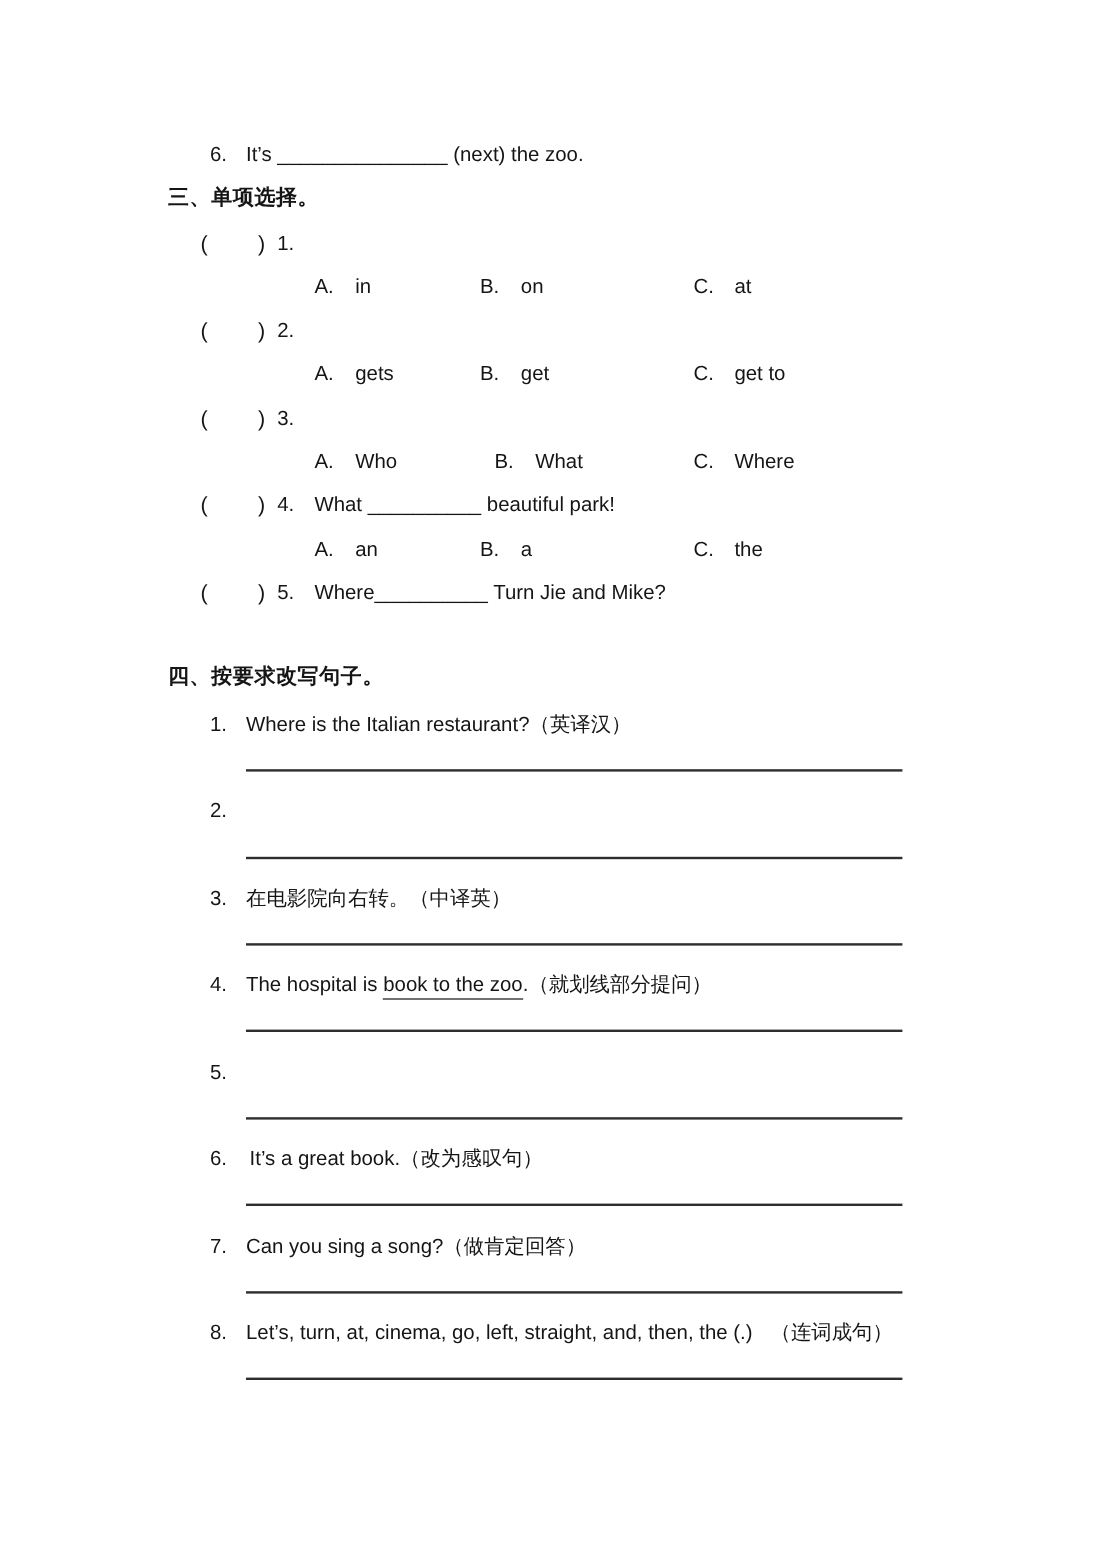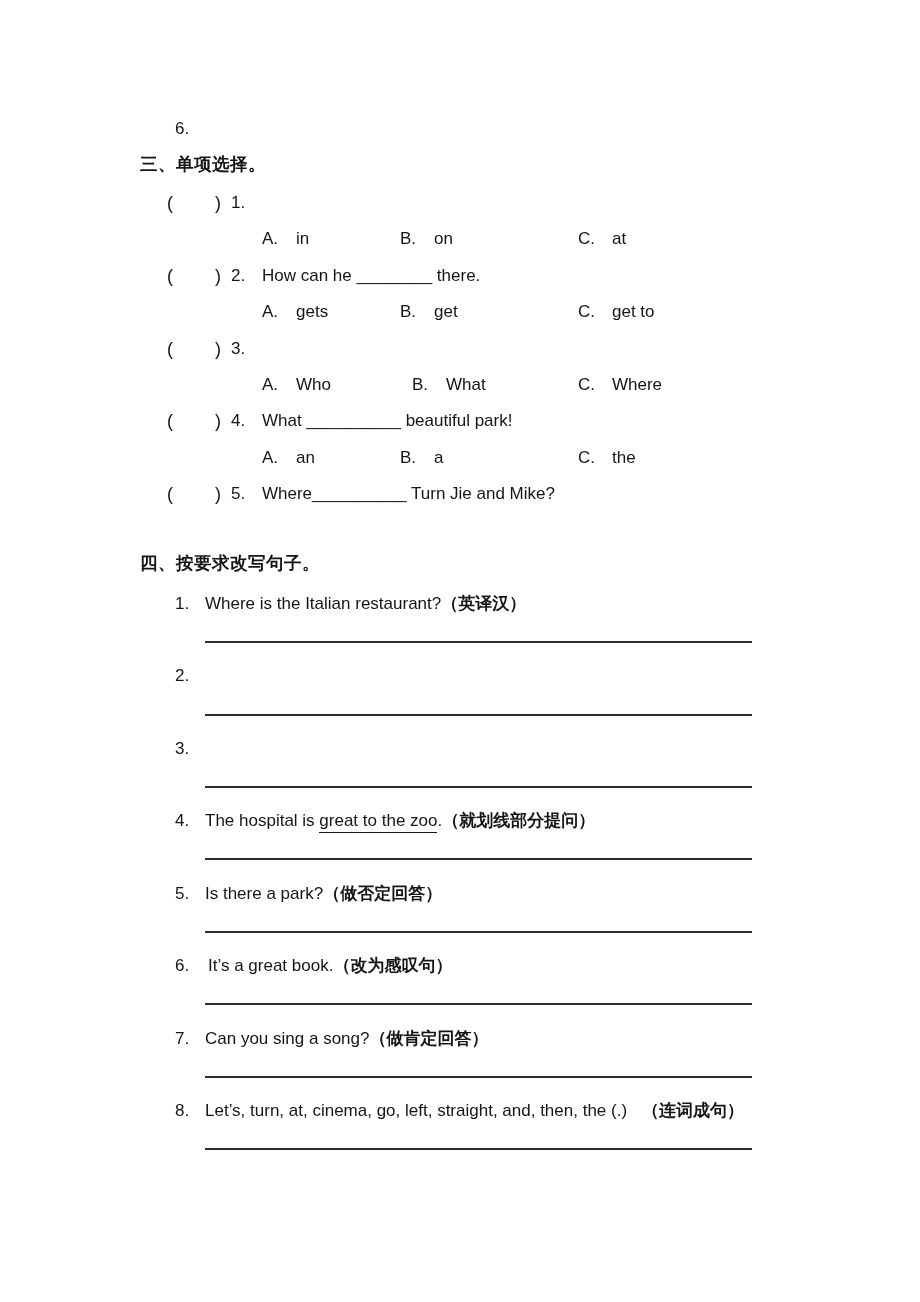--- a/index.html
+++ b/index.html
@@ -16,54 +16,54 @@
   .abs{position:absolute;top:0;white-space:pre-wrap;line-height:22px;}
   .sec-title{
     position:absolute;left:140px;
     font-weight:bold;font-size:17.5px;
     letter-spacing:0.5px;line-height:24px;
     white-space:pre-wrap;
   }
   .paren{font-size:18px;}
   .opt-label{display:inline-block;width:34px;}
   .ul{border-bottom:1.6px solid #151515;padding-bottom:1.5px;}
-  .note{white-space:pre-wrap;font-weight:bold;}
+  .note{white-space:pre-wrap;}
   .gap-note{margin-left:15px;}
   .rule{
     position:absolute;left:205px;width:547px;height:0;
     border-top:2px solid #2e2e2e;
   }
 </style>
 </head>
 <body>
 
 <div class="page">
 
   <div class="row" style="top:118px">
     <span class="abs" style="left:175px">6.</span>
+    <span class="abs" style="left:205px">It’s _______________ (next) the zoo.</span>
   </div>
 
   <div class="sec-title" style="top:152px">三、单项选择。</div>
 
   <div class="row" style="top:192px">
     <span class="abs paren" style="left:167px">(</span>
     <span class="abs paren" style="left:215px">)</span>
     <span class="abs" style="left:231px">1.</span>
   </div>
   <div class="row" style="top:228px">
     <span class="abs" style="left:262px"><span class="opt-label">A.</span><span>in</span></span>
     <span class="abs" style="left:400px"><span class="opt-label">B.</span><span>on</span></span>
     <span class="abs" style="left:578px"><span class="opt-label">C.</span><span>at</span></span>
   </div>
 
   <div class="row" style="top:265px">
     <span class="abs paren" style="left:167px">(</span>
     <span class="abs paren" style="left:215px">)</span>
     <span class="abs" style="left:231px">2.</span>
-    <span class="abs" style="left:262px">How can he ________ there.</span>
   </div>
   <div class="row" style="top:301px">
     <span class="abs" style="left:262px"><span class="opt-label">A.</span><span>gets</span></span>
     <span class="abs" style="left:400px"><span class="opt-label">B.</span><span>get</span></span>
     <span class="abs" style="left:578px"><span class="opt-label">C.</span><span>get to</span></span>
   </div>
 
   <div class="row" style="top:338px">
     <span class="abs paren" style="left:167px">(</span>
     <span class="abs paren" style="left:215px">)</span>
@@ -102,32 +102,32 @@
   </div>
   <div class="rule" style="top:641px"></div>
 
   <div class="row" style="top:665px">
     <span class="abs" style="left:175px">2.</span>
   </div>
   <div class="rule" style="top:714px"></div>
 
   <div class="row" style="top:738px">
     <span class="abs" style="left:175px">3.</span>
+    <span class="abs" style="left:205px"><span>在电影院向右转。</span><span class="ul"></span><span></span><span class="note">（中译英）</span></span>
   </div>
   <div class="rule" style="top:786px"></div>
 
   <div class="row" style="top:810px">
     <span class="abs" style="left:175px">4.</span>
-    <span class="abs" style="left:205px"><span>The hospital is </span><span class="ul">great to the zoo</span><span>.</span><span class="note">（就划线部分提问）</span></span>
+    <span class="abs" style="left:205px"><span>The hospital is </span><span class="ul">book to the zoo</span><span>.</span><span class="note">（就划线部分提问）</span></span>
   </div>
   <div class="rule" style="top:858px"></div>
 
   <div class="row" style="top:883px">
     <span class="abs" style="left:175px">5.</span>
-    <span class="abs" style="left:205px"><span>Is there a park?</span><span class="ul"></span><span></span><span class="note">（做否定回答）</span></span>
   </div>
   <div class="rule" style="top:931px"></div>
 
   <div class="row" style="top:955px">
     <span class="abs" style="left:175px">6.</span>
     <span class="abs" style="left:208px"><span>It’s a great book.</span><span class="ul"></span><span></span><span class="note">（改为感叹句）</span></span>
   </div>
   <div class="rule" style="top:1003px"></div>
 
   <div class="row" style="top:1028px">

